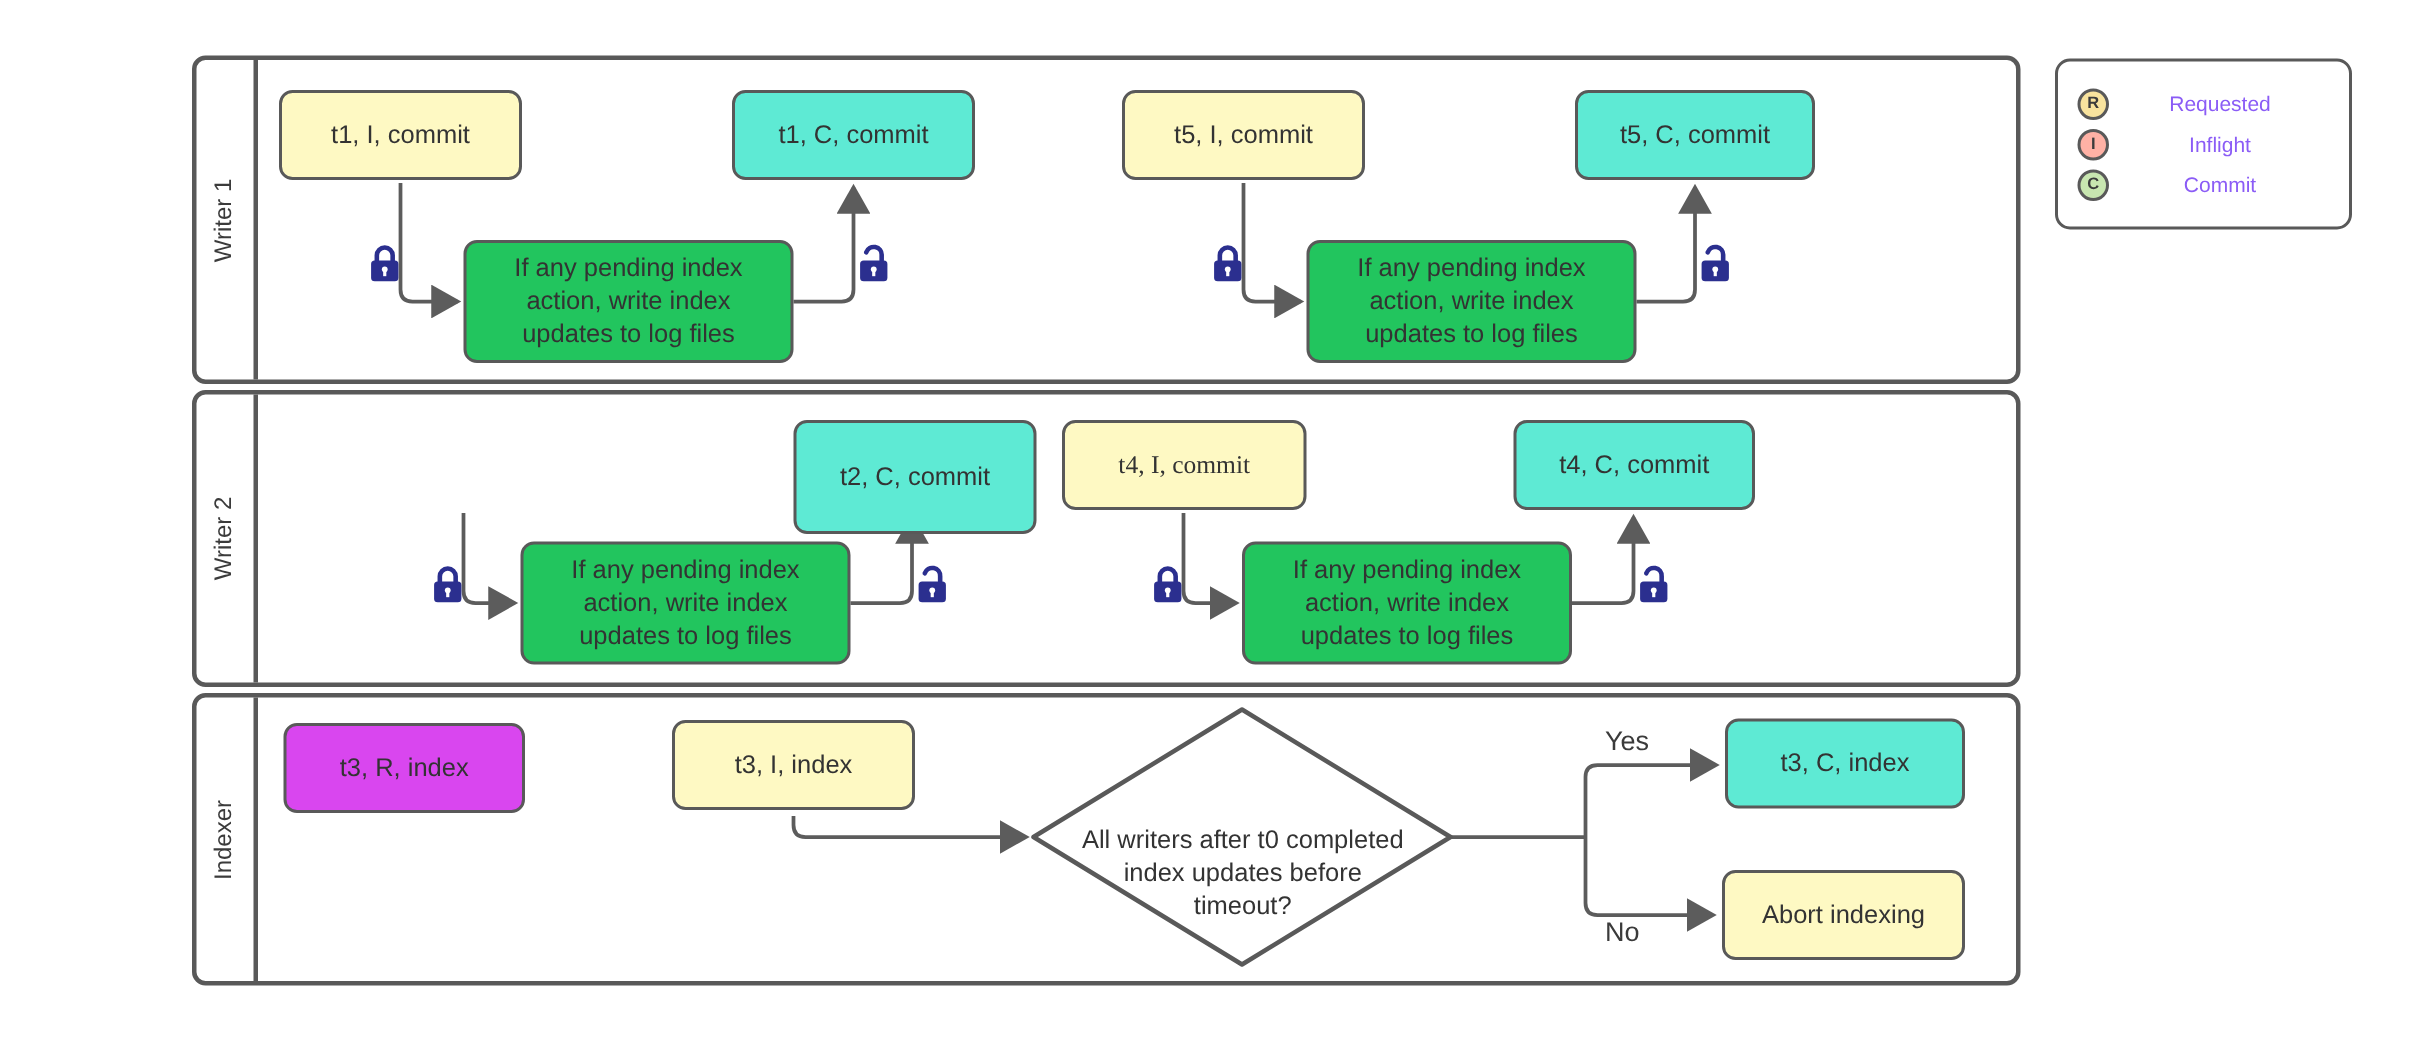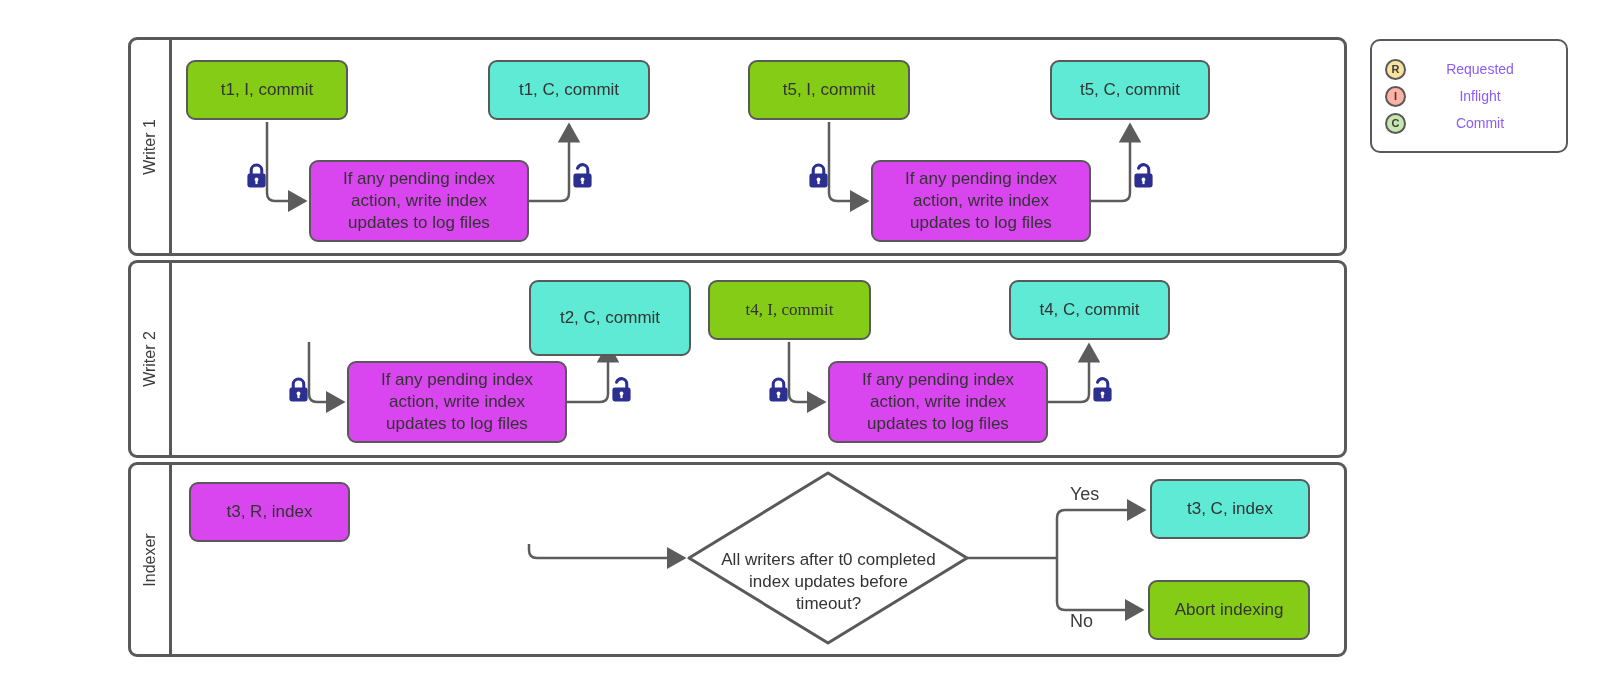--- a/index.html
+++ b/index.html
@@ -8,24 +8,24 @@
 
   .lane { position:absolute; left:128px; width:1219px; box-sizing:border-box;
           border:3px solid #595959; border-radius:9px; background:transparent; }
   .lane-label { position:absolute; left:0; top:0; bottom:0; width:38px;
           border-right:3px solid #595959; display:flex; align-items:center; justify-content:center; }
   .lane-label span { transform:rotate(-90deg); white-space:nowrap; font-size:16px; color:#3b3b3b; }
 
   .node { position:absolute; box-sizing:border-box; border:2.5px solid #595959; border-radius:9px;
           display:flex; align-items:center; justify-content:center; text-align:center;
           font-size:17px; color:#333333; z-index:3; }
-  .inflight  { background:#84cc16; }
+  .inflight  { background:#fef9c3; }
   .commit    { background:#5eead4; }
   .requested { background:#d946ef; }
-  .process   { background:#d946ef; line-height:1.28; padding:1px 18px; }
+  .process   { background:#22c55e; line-height:1.28; padding:1px 18px; }
 
   .decision-text { position:absolute; text-align:center; font-size:17px; line-height:1.3;
           color:#333333; z-index:3; }
   .branch-label { position:absolute; font-size:18px; color:#3b3b3b; z-index:3; }
 
   .wires { position:absolute; left:0; top:0; z-index:2; }
 
   .legend { position:absolute; left:1370px; top:39px; width:198px; height:114px; box-sizing:border-box;
           border:2.5px solid #595959; border-radius:10px; background:#ffffff;
           display:flex; flex-direction:column; justify-content:center; padding:6px 12px 6px 13px; gap:6px; }
@@ -114,20 +114,21 @@
   <div class="node commit" style="left:1050px;top:60px;width:160px;height:60px;">t5, C, commit</div>
   <div class="node process" style="left:871px;top:160px;width:220px;height:82px;">If any pending index action, write index updates to log files</div>
 
   <div class="node commit" style="left:529px;top:280px;width:162px;height:76px;">t2, C, commit</div>
   <div class="node process" style="left:347px;top:361px;width:220px;height:82px;">If any pending index action, write index updates to log files</div>
   <div class="node inflight" style="left:708px;top:280px;width:163px;height:60px;font-family:Liberation Serif, serif;">t4, I, commit</div>
   <div class="node commit" style="left:1009px;top:280px;width:161px;height:60px;">t4, C, commit</div>
   <div class="node process" style="left:828px;top:361px;width:220px;height:82px;">If any pending index action, write index updates to log files</div>
 
   <div class="node requested" style="left:189px;top:482px;width:161px;height:60px;">t3, R, index</div>
+  <div class="node inflight" style="left:448px;top:480px;width:162px;height:60px;">t3, I, index</div>
   <div class="decision-text" style="left:721px;top:549px;width:215px;">All writers after t0 completed index updates before timeout?</div>
   <div class="node commit" style="left:1150px;top:479px;width:160px;height:60px;">t3, C, index</div>
   <div class="node inflight" style="left:1148px;top:580px;width:162px;height:60px;">Abort indexing</div>
   <div class="branch-label" style="left:1070px;top:484px;">Yes</div>
   <div class="branch-label" style="left:1070px;top:611px;">No</div>
 
   <div class="legend">
     <div class="legend-row">
       <div class="legend-dot dot-requested">R</div>
       <div class="legend-label">Requested</div>

